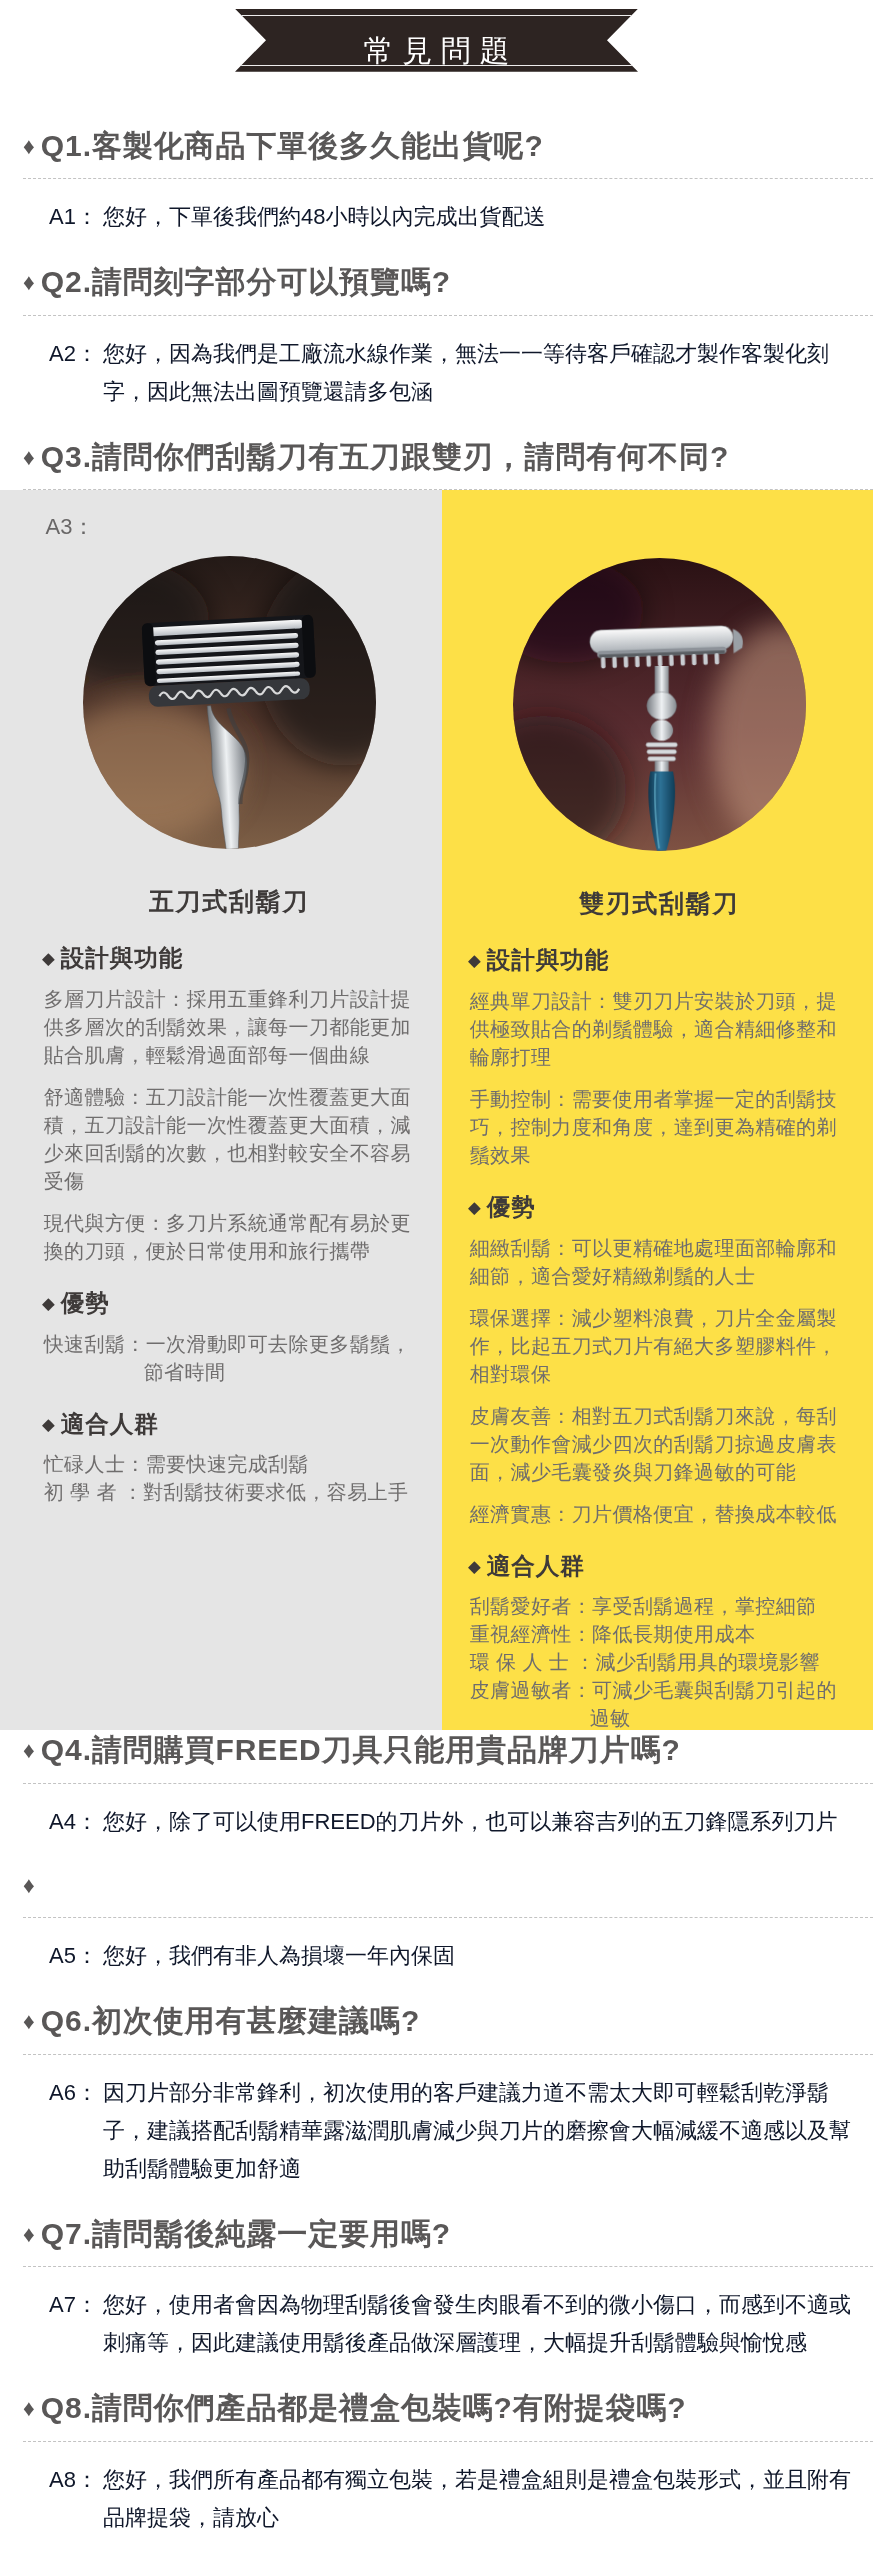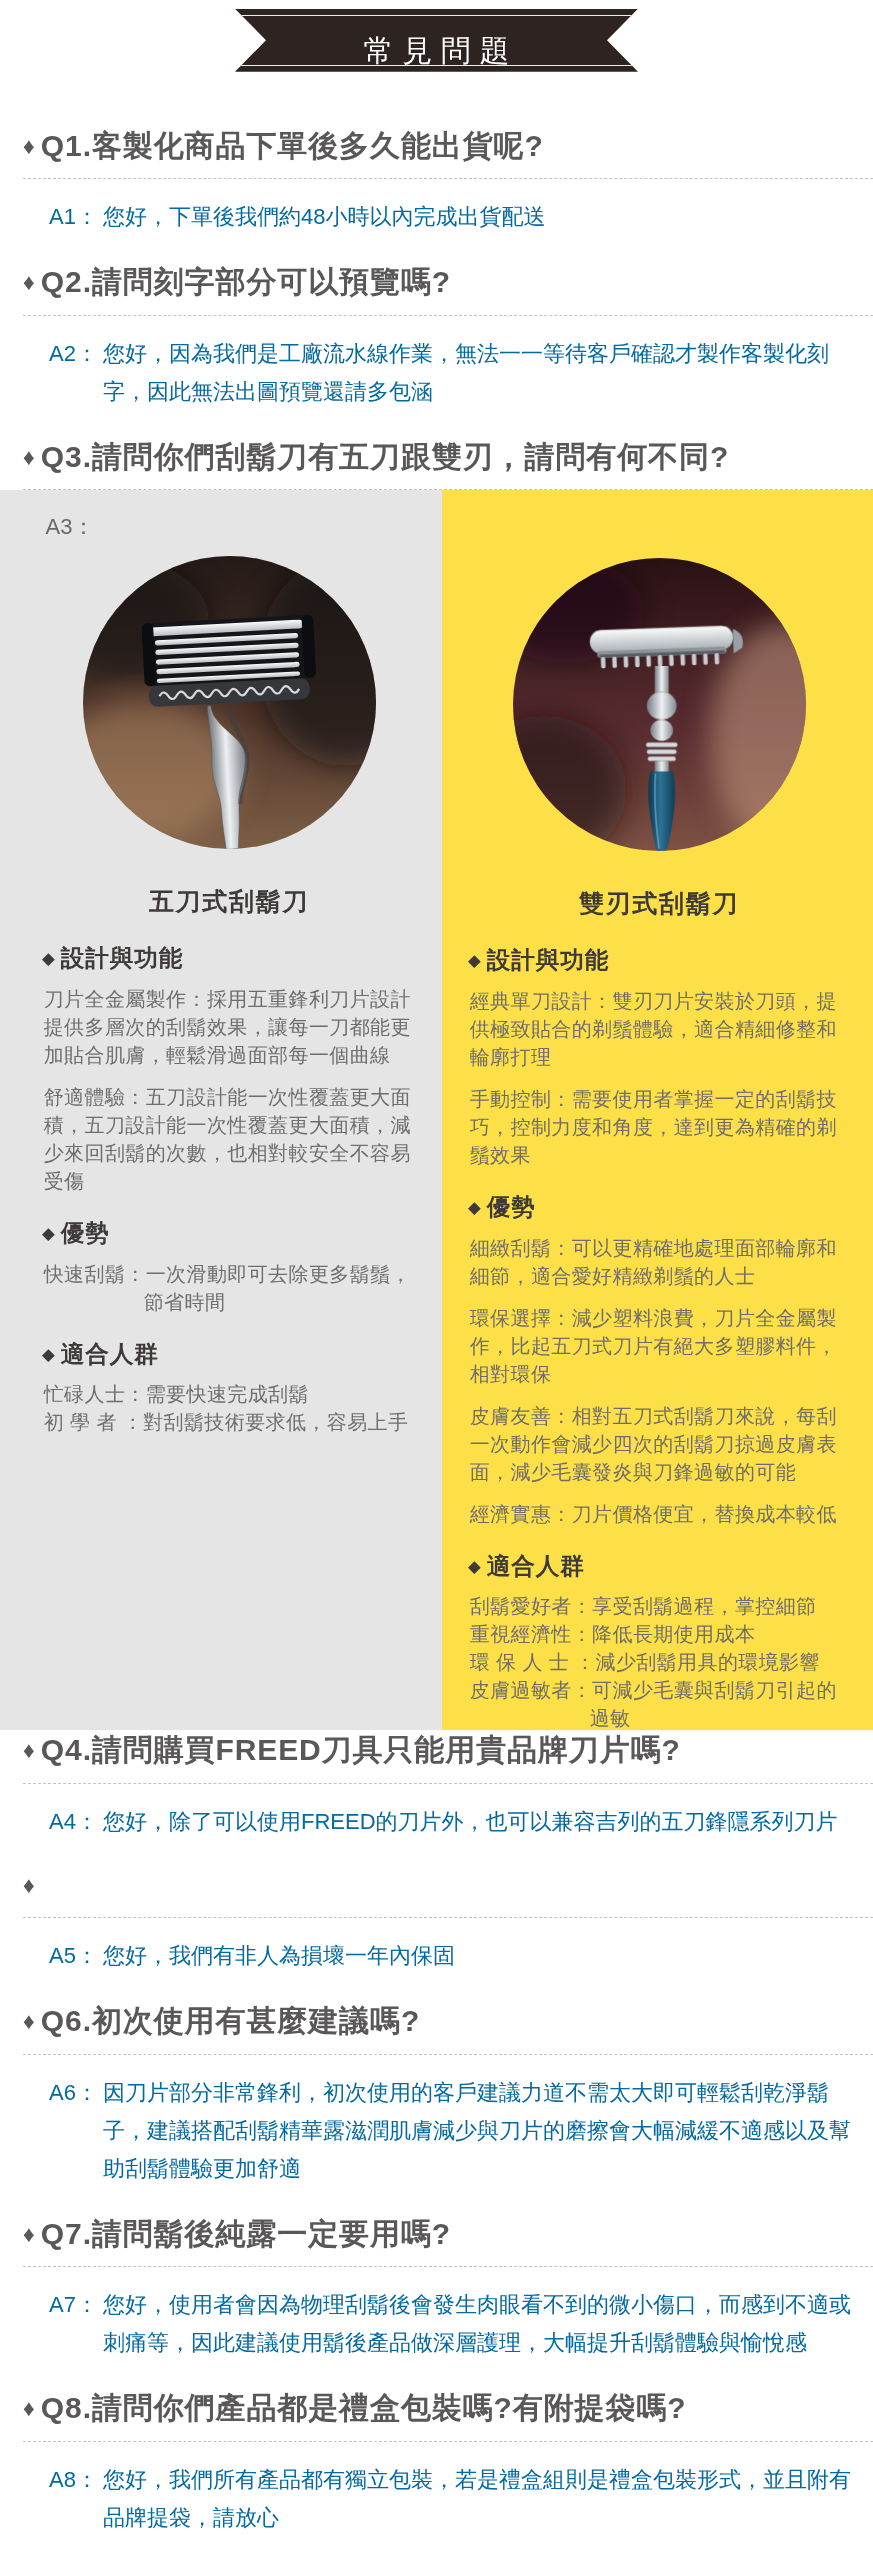--- a/index.html
+++ b/index.html
@@ -25,21 +25,21 @@
   .qa.first{margin-top:54px;}
   .qa + .qa{margin-top:26px;}
   .q-row{
     display:flex;align-items:baseline;gap:5.2px;
     font-size:30px;line-height:40px;font-weight:600;color:#595757;
     letter-spacing:0.9px;padding-bottom:10.5px;border-bottom:1.7px dashed #c3c3c3;
   }
   .q-diamond{font-size:23px;color:#595757;transform:translateY(-1.7px);}
   .answer{
     display:flex;margin:19px 0 26px 26px;
-    font-size:22px;line-height:38px;color:#0369a1;
+    font-size:22px;line-height:38px;color:#0f172a;
   }
   .answer-label{flex:0 0 54px;}
   .answer-text{flex:1;padding-right:17.5px;}
   
   .columns{display:flex;width:873px;height:1240px;overflow:hidden;margin-top:0;}
   .col{box-sizing:border-box;}
   .col-left{width:442px;background:#e5e5e5;padding:21px 26px 0 42px;}
   .col-right{width:431px;background:#fde047;padding:21px 23px 0 26px;}
   .a3-label{font-size:22px;line-height:31px;color:#696767;margin:0 0 14px 3.5px;}
   .photo-circle{
@@ -153,22 +153,23 @@
           </g>
         </svg>
       </div>
 
       <div class="col-title">五刀式刮鬍刀</div>
 
       <div class="sec-heading">
         <span class="sec-diamond">◆</span>
         <span>設計與功能</span>
       </div>
-      <div class="body-p">刀片全金屬製作：採用五重鋒利刀片設計提供多層次的刮鬍效果，讓每一刀都能更加貼合肌膚，輕鬆滑過面部每一個曲線</div>
+      <div class="body-p">多層刀片設計：採用五重鋒利刀片設計提供多層次的刮鬍效果，讓每一刀都能更加貼合肌膚，輕鬆滑過面部每一個曲線</div>
       <div class="body-p">舒適體驗：五刀設計能一次性覆蓋更大面積，五刀設計能一次性覆蓋更大面積，減少來回刮鬍的次數，也相對較安全不容易受傷</div>
+      <div class="body-p">現代與方便：多刀片系統通常配有易於更換的刀頭，便於日常使用和旅行攜帶</div>
 
       <div class="sec-heading">
         <span class="sec-diamond">◆</span>
         <span>優勢</span>
       </div>
       <div class="item-list">
         <div class="item hang5">快速刮鬍：一次滑動即可去除更多鬍鬚，節省時間</div>
       </div>
 
       <div class="sec-heading">

